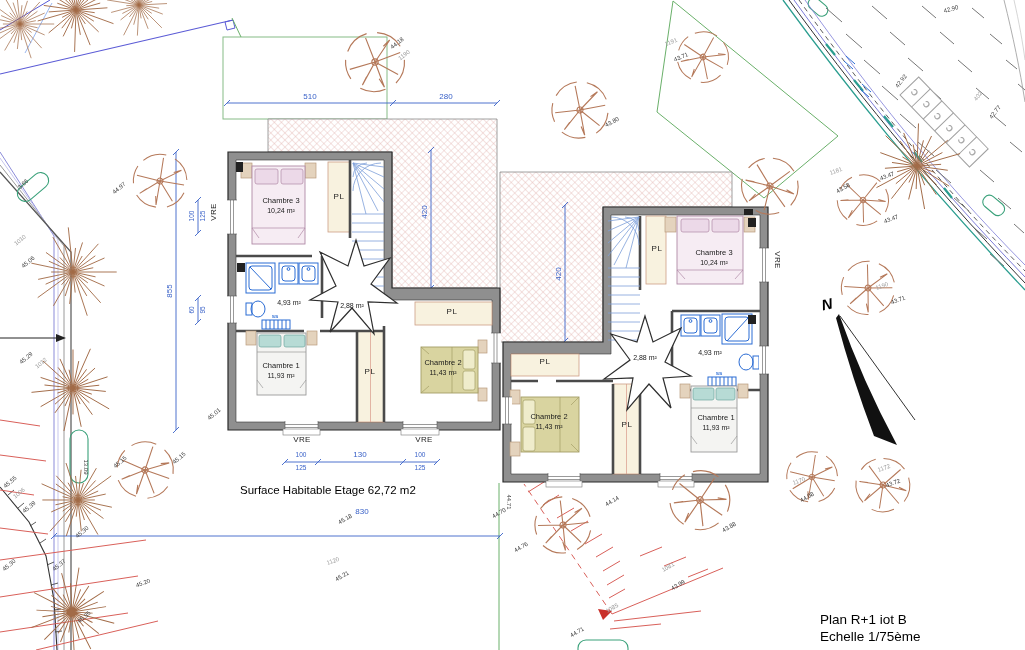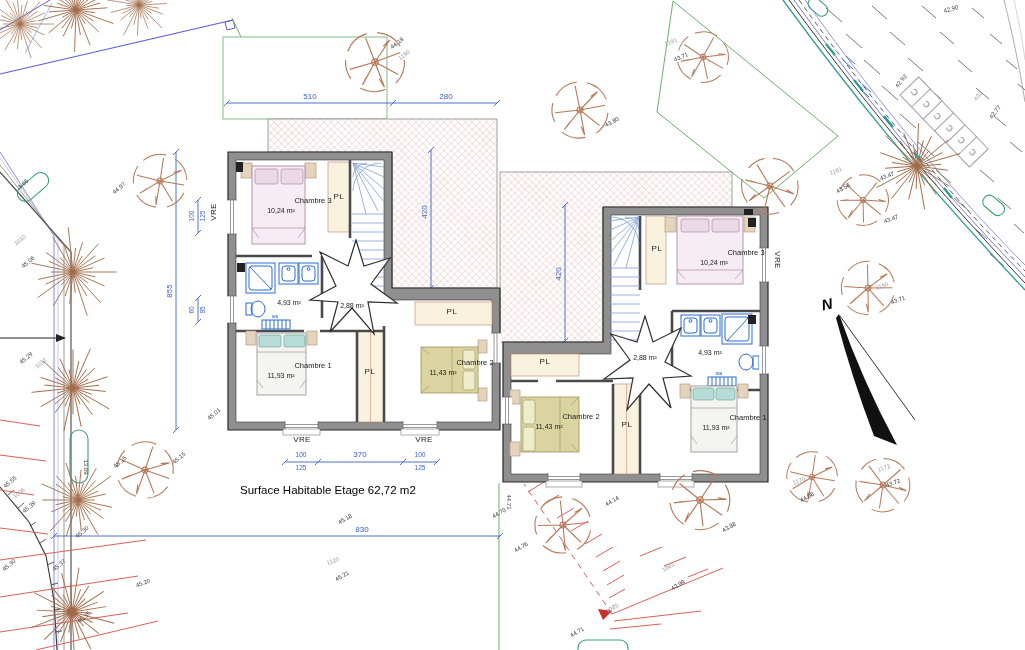--- a/index.html
+++ b/index.html
@@ -1,20 +1,20 @@
 <!DOCTYPE html>
 <html><head>
 <meta charset="utf-8">
 <style>
   html,body{margin:0;padding:0;background:#fff;}
   #canvas{position:relative;width:1025px;height:650px;background:#ffffff;overflow:hidden;
           font-family:"Liberation Sans",sans-serif;}
   #drawing{position:absolute;left:0;top:0;}
   .lbl{position:absolute;transform:translate(-50%,-50%);white-space:nowrap;line-height:1;color:#222;}
-  .room{font-size:7.5px;color:#1a1a1a;margin-left:32px;}
+  .room{font-size:7.5px;color:#1a1a1a;}
   .area{font-size:7px;color:#1a1a1a;}
   .pl{font-size:8px;letter-spacing:.5px;color:#222;}
   .vre{font-size:8px;color:#222;letter-spacing:.4px;}
   .dim{font-size:8px;color:#3a62c8;}
   .dimsm{font-size:6.5px;color:#3a62c8;}
   .spot{font-size:6px;color:#3d3d3d;}
   .spotg{font-size:6px;color:#9a9a9a;}
   .ss{font-size:6px;font-weight:bold;color:#2b6cd4;}
   .park{font-size:9px;font-weight:bold;color:#a8a8a8;}
   .north{font-size:15px;font-weight:bold;font-style:italic;color:#000;}
@@ -334,22 +334,22 @@
     <path d="M840,316 L915,420" stroke="#333" stroke-width="1" fill="none"></path>
   </g>
 </svg>
 
 <div id="labels-layer">
       <div class="lbl dim" style="left: 310px; top: 97px; transform: translate(-50%, -50%);">510</div>
       <div class="lbl dim" style="left: 446px; top: 97px; transform: translate(-50%, -50%);">280</div>
       <div class="lbl dim" style="left: 425px; top: 212px; transform: translate(-50%, -50%) rotate(-90deg);">420</div>
       <div class="lbl dim" style="left: 559px; top: 274px; transform: translate(-50%, -50%) rotate(-90deg);">420</div>
       <div class="lbl dim" style="left: 170px; top: 291px; transform: translate(-50%, -50%) rotate(-90deg);">855</div>
-      <div class="lbl dim" style="left: 362px; top: 530px; transform: translate(-50%, -50%);">830</div>
-      <div class="lbl dim" style="left: 360px; top: 455px; transform: translate(-50%, -50%);">370</div>
+      <div class="lbl dim" style="left: 362px; top: 512px; transform: translate(-50%, -50%);">830</div>
+      <div class="lbl dim" style="left: 360px; top: 455px; transform: translate(-50%, -50%);">130</div>
       <div class="lbl dimsm" style="left: 301px; top: 455px; transform: translate(-50%, -50%);">100</div>
       <div class="lbl dimsm" style="left: 301px; top: 468px; transform: translate(-50%, -50%);">125</div>
       <div class="lbl dimsm" style="left: 420px; top: 455px; transform: translate(-50%, -50%);">100</div>
       <div class="lbl dimsm" style="left: 420px; top: 468px; transform: translate(-50%, -50%);">125</div>
       <div class="lbl dimsm" style="left: 192px; top: 216px; transform: translate(-50%, -50%) rotate(-90deg);">100</div>
       <div class="lbl dimsm" style="left: 203px; top: 216px; transform: translate(-50%, -50%) rotate(-90deg);">125</div>
       <div class="lbl dimsm" style="left: 192px; top: 310px; transform: translate(-50%, -50%) rotate(-90deg);">60</div>
       <div class="lbl dimsm" style="left: 203px; top: 310px; transform: translate(-50%, -50%) rotate(-90deg);">95</div>
       <div class="lbl vre" style="left: 214px; top: 212px; transform: translate(-50%, -50%) rotate(-90deg);">VRE</div>
       <div class="lbl vre" style="left: 302px; top: 440px; transform: translate(-50%, -50%);">VRE</div>
@@ -430,16 +430,20 @@
       <div class="lbl spot" style="left: 893px; top: 483px; transform: translate(-50%, -50%) rotate(-20deg);">43.72</div>
       <div class="lbl park" style="left: 915px; top: 92px; transform: translate(-50%, -50%) rotate(-134deg);">C</div>
       <div class="lbl park" style="left: 927px; top: 104px; transform: translate(-50%, -50%) rotate(-134deg);">C</div>
       <div class="lbl park" style="left: 938px; top: 116px; transform: translate(-50%, -50%) rotate(-134deg);">C</div>
       <div class="lbl park" style="left: 950px; top: 128px; transform: translate(-50%, -50%) rotate(-134deg);">C</div>
       <div class="lbl park" style="left: 962px; top: 140px; transform: translate(-50%, -50%) rotate(-134deg);">C</div>
       <div class="lbl park" style="left: 973px; top: 152px; transform: translate(-50%, -50%) rotate(-134deg);">C</div>
       <div class="lbl north" style="left: 827px; top: 304px; transform: translate(-50%, -50%) rotate(-12deg);">N</div>
     </div>
 
+<div id="titleblock">
+  <div>Plan R+1 iot B</div>
+  <div>Echelle 1/75ème</div>
+</div>
 
 <div id="surfacenote">Surface Habitable Etage 62,72 m2</div>
 
 </div>
 
 </body></html>

